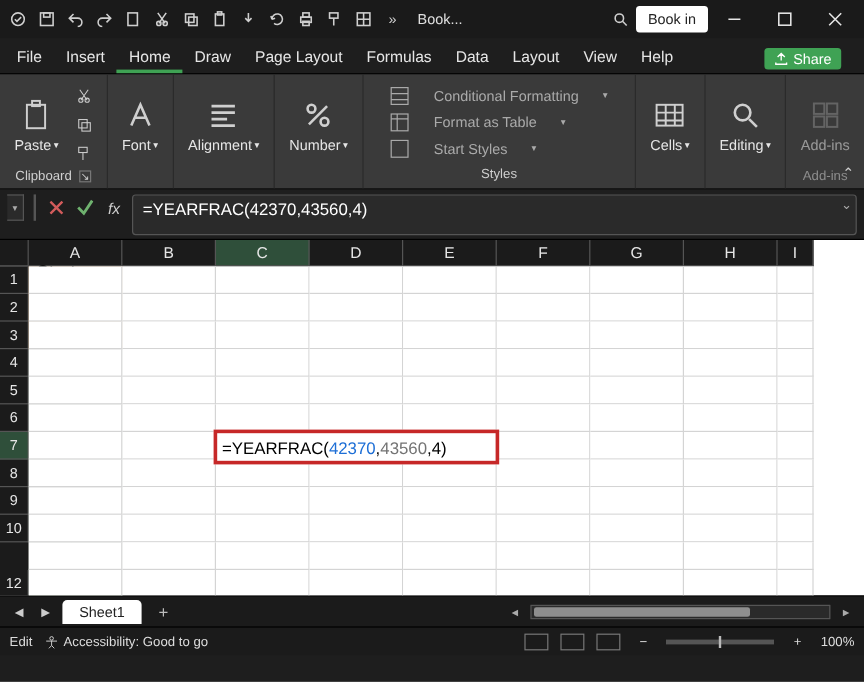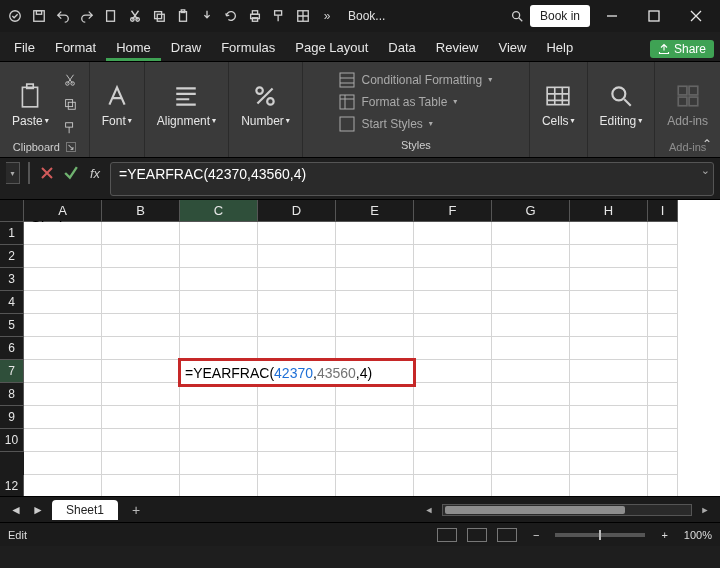--- a/index.html
+++ b/index.html
@@ -8,35 +8,35 @@
   .tb-btn{width:22px;height:22px;display:flex;align-items:center;justify-content:center;color:#cfcfcf;border-radius:3px}
   .tb-btn svg{width:14px;height:14px;stroke:#cfcfcf;fill:none;stroke-width:1.5}
   .tb-spacer{flex:1}
   .doc-title{color:#e0e0e0;font-size:12px;padding:0 8px;max-width:60px;overflow:hidden;text-overflow:ellipsis;white-space:nowrap}
   .signin{background:#fff;color:#222;border-radius:3px;font-size:12px;height:22px;padding:0 10px;display:flex;align-items:center}
   .win-btn{width:40px;height:32px;display:flex;align-items:center;justify-content:center;color:#e6e6e6}
   .win-btn svg{width:12px;height:12px;stroke:#e6e6e6;fill:none;stroke-width:1.3}
   .tabs{height:30px;background:#1e1e1e;display:flex;align-items:flex-end;gap:0;padding:0 4px;border-bottom:1px solid #000}
   .tab{padding:6px 10px;color:#e6e6e6;font-size:13px;cursor:pointer}
   .tab.active{border-bottom:3px solid #3fa254;padding-bottom:3px}
-  .share{margin-left:auto;margin-right:2px;margin-bottom:3px;background:#3fa254;color:#fff;border-radius:3px;padding:2px 8px;display:flex;align-items:center;gap:4px;font-size:12px}
+  .share{margin-left:auto;margin-right:15px;margin-bottom:3px;background:#3fa254;color:#fff;border-radius:3px;padding:2px 8px;display:flex;align-items:center;gap:4px;font-size:12px}
   .ribbon{height:96px;background:#3a3a3a;display:flex;border-bottom:1px solid #000;position:relative}
   .ribbon-collapse{position:absolute;right:8px;bottom:6px;color:#cfcfcf}
   .group{display:flex;flex-direction:column;align-items:center;border-right:1px solid #2a2a2a;padding:4px 8px 2px;height:100%}
   .group.disabled{opacity:.55}
   .group-body{flex:1;display:flex;align-items:center;gap:6px}
   .big{display:flex;flex-direction:column;align-items:center;gap:2px;color:#e6e6e6;font-size:12px;padding:0 4px}
   .big .ic{width:30px;height:32px;display:flex;align-items:center;justify-content:center}
   .big .lbl{display:flex;align-items:center;gap:2px}
   .drop{font-size:8px;line-height:1}
   .mini-col{display:flex;flex-direction:column;gap:6px}
   .mini{width:22px;height:18px;display:flex;align-items:center;justify-content:center;color:#cfcfcf}
   .group-label{font-size:11px;color:#cfcfcf;display:flex;align-items:center;gap:6px;padding-bottom:2px}
   .dlaunch{font-size:9px;border:1px solid #777;width:10px;height:10px;display:flex;align-items:center;justify-content:center;line-height:1}
-  .small-row{display:flex;align-items:center;gap:6px;color:#aaa;font-size:12px;white-space:nowrap}
+  .small-row{display:flex;align-items:center;gap:20px;color:#aaa;font-size:12px;white-space:nowrap}
   .small-row .ic{width:16px;height:16px}
   .styles-list{display:flex;flex-direction:column;gap:6px;padding-top:2px}
   .styles-group{flex:1;min-width:150px}
   .styles-wrap{display:flex;flex-direction:column;align-items:center;height:100%;padding:4px 10px 2px}
   .fx-bar{height:42px;background:#1e1e1e;display:flex;align-items:flex-start;gap:6px;padding:4px 6px;position:relative;border-bottom:1px solid #000}
   .namebox{width:82px;height:22px;background:#2a2a2a;border:1px solid #555;color:#fff;display:flex;align-items:center;padding:0 6px;font-size:13px}
   .namebox-drop{width:14px;height:22px;background:#2a2a2a;border:1px solid #555;border-left:none;display:flex;align-items:center;justify-content:center;color:#aaa;font-size:8px}
   .fx-btn{width:18px;height:22px;display:flex;align-items:center;justify-content:center;color:#ccc}
   .fx-btn.cancel{color:#d25b5b}
   .fx-btn.enter{color:#6fb26f}
@@ -175,27 +175,27 @@
     </div>
   <div class="win-btn">
       <svg viewBox="0 0 12 12">
         <path d="M1 1l10 10M11 1L1 11"></path>
       </svg>
     </div>
 </div>
 
 <div class="tabs">
   <div class="tab">File</div>
-  <div class="tab">Format</div>
+  <div class="tab">Insert</div>
   <div class="tab active">Home</div>
   <div class="tab">Draw</div>
+  <div class="tab">Page Layout</div>
   <div class="tab">Formulas</div>
-  <div class="tab">Page Layout</div>
   <div class="tab">Data</div>
-  <div class="tab">Review</div>
+  <div class="tab">Layout</div>
   <div class="tab">View</div>
   <div class="tab">Help</div>
   <div class="share">
       <svg width="12" height="12" viewBox="0 0 16 16" fill="none" stroke="#fff" stroke-width="1.5">
         <path d="M8 2v8M4 6l4-4 4 4M2 12v2h12v-2"></path>
       </svg>
       <span>Share</span>
     </div>
 </div>
 
@@ -573,20 +573,27 @@
   <div style="flex:1;border-left:1px solid #555;margin-left:8px"></div>
   <span class="sb-btn">◄</span>
   <div class="scroll-track">
       <div class="scroll-thumb"></div>
     </div>
   <span class="sb-btn">►</span>
 </div>
 
 <div class="status">
   <span>Edit</span>
+  <span style="display:flex;align-items:center;gap:4px">
+      <svg width="12" height="12" viewBox="0 0 16 16" fill="none" stroke="#ddd">
+        <circle cx="8" cy="4" r="2"></circle>
+        <path d="M2 7h12M8 7v5l-3 3M8 12l3 3"></path>
+      </svg>
+      <span>Accessibility: Good to go</span>
+    </span>
   <span class="spacer"></span>
   <span class="view-btn"></span>
   <span class="view-btn"></span>
   <span class="view-btn"></span>
   <span style="padding:0 6px">−</span>
   <div class="zoom-track"></div>
   <span style="padding:0 6px">+</span>
   <span>100%</span>
 </div>
 

